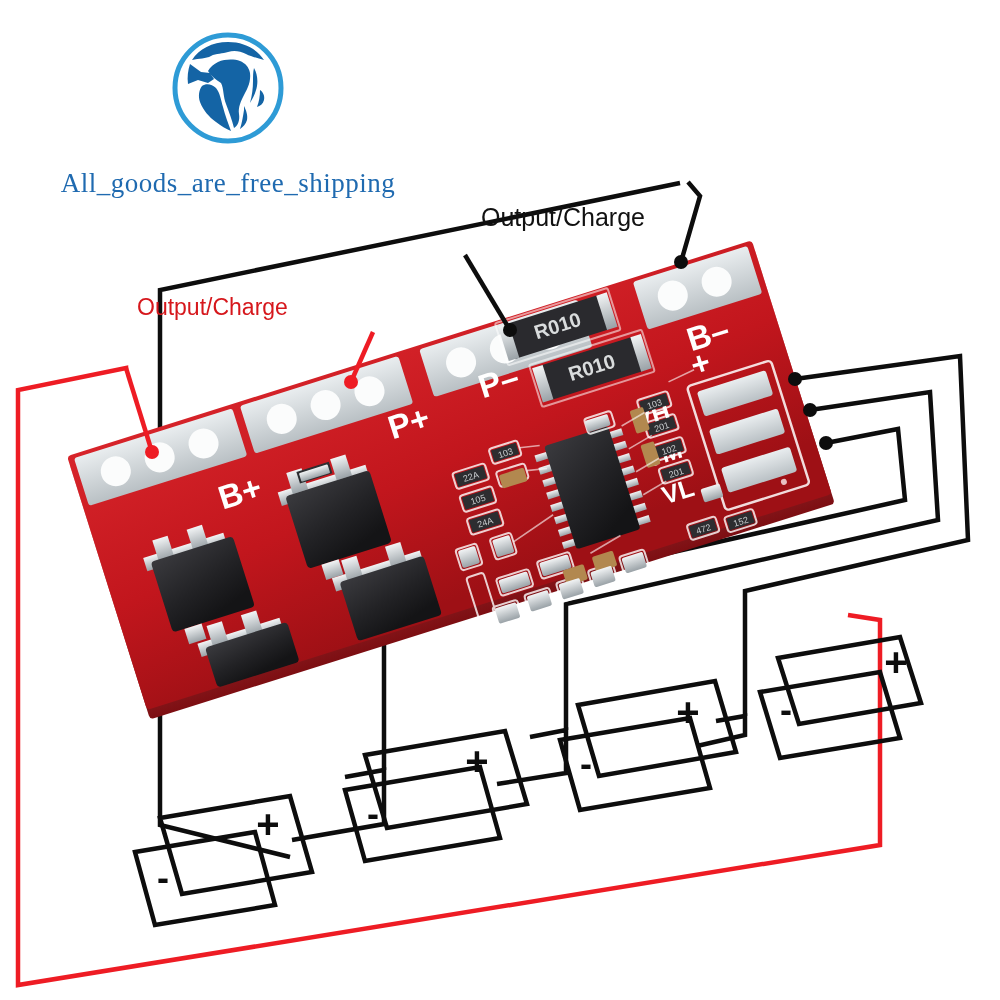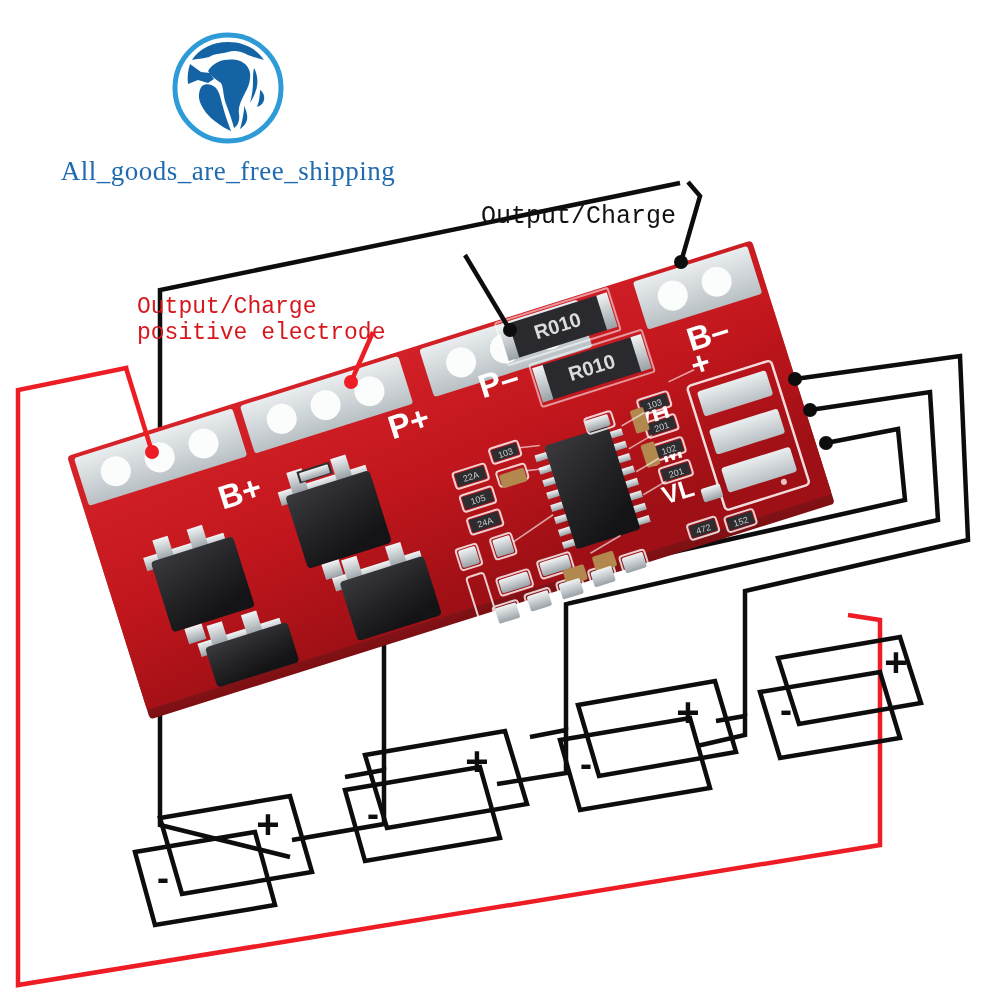--- a/index.html
+++ b/index.html
@@ -7,25 +7,25 @@
        font-family:"Liberation Sans",sans-serif;}
   .stage{position:absolute;inset:0;width:1000px;height:1000px;}
   svg.layer{position:absolute;left:0;top:0;width:1000px;height:1000px;overflow:visible;}
 
   
   #watermark{position:absolute;left:18px;top:28px;width:420px;}
   #wm-globe{display:block;margin:0 auto;width:120px;height:120px;}
   #wm-text{
     text-align:center;font-family:"Liberation Serif",serif;
     font-size:27px;letter-spacing:.5px;color:#1f6ab0;white-space:nowrap;
-    margin-top:8px;
+    margin-top:20px;
   }
 
   
-  .callout{position:absolute;line-height:1.12;font-weight:400;font-family:Liberation Mono, monospace;}
+  .callout{position:absolute;line-height:1.12;font-weight:400;}
   #callout-neg{left:481px;top:203px;font-size:25px;color:#111;}
   #callout-pos{left:137px;top:295px;font-size:23px;color:#d6171c;}
   .callout div{white-space:nowrap;}
 
   
   #pcb-wrap{position:absolute;left:55px;top:212px;width:790px;height:530px;}
   #pcb{position:absolute;left:0;top:0;width:790px;height:530px;}
 </style>
 </head>
 <body>
@@ -71,21 +71,20 @@
       <polyline points="497,784 566,773 566,730 530,737" stroke="#0d0d0d" stroke-width="4.5"></polyline>
       <polyline points="697,746 745,735 745,716 716,721" stroke="#0d0d0d" stroke-width="4.5"></polyline>
     </g>
   </svg>
 
   <div class="callout" id="callout-neg">
     <div>Output/Charge</div>
   </div>
   <div class="callout" id="callout-pos">
     <div>Output/Charge</div>
-    <div>positive electrode</div>
   </div>
 
   <div id="pcb-wrap">
     <svg id="pcb" viewBox="0 0 790 530">
       <defs>
         <linearGradient id="redgrad" x1="0" y1="0" x2="0.3" y2="1">
           <stop offset="0%" stop-color="#d7242a"></stop>
           <stop offset="55%" stop-color="#c2161d"></stop>
           <stop offset="100%" stop-color="#9e1015"></stop>
         </linearGradient>

